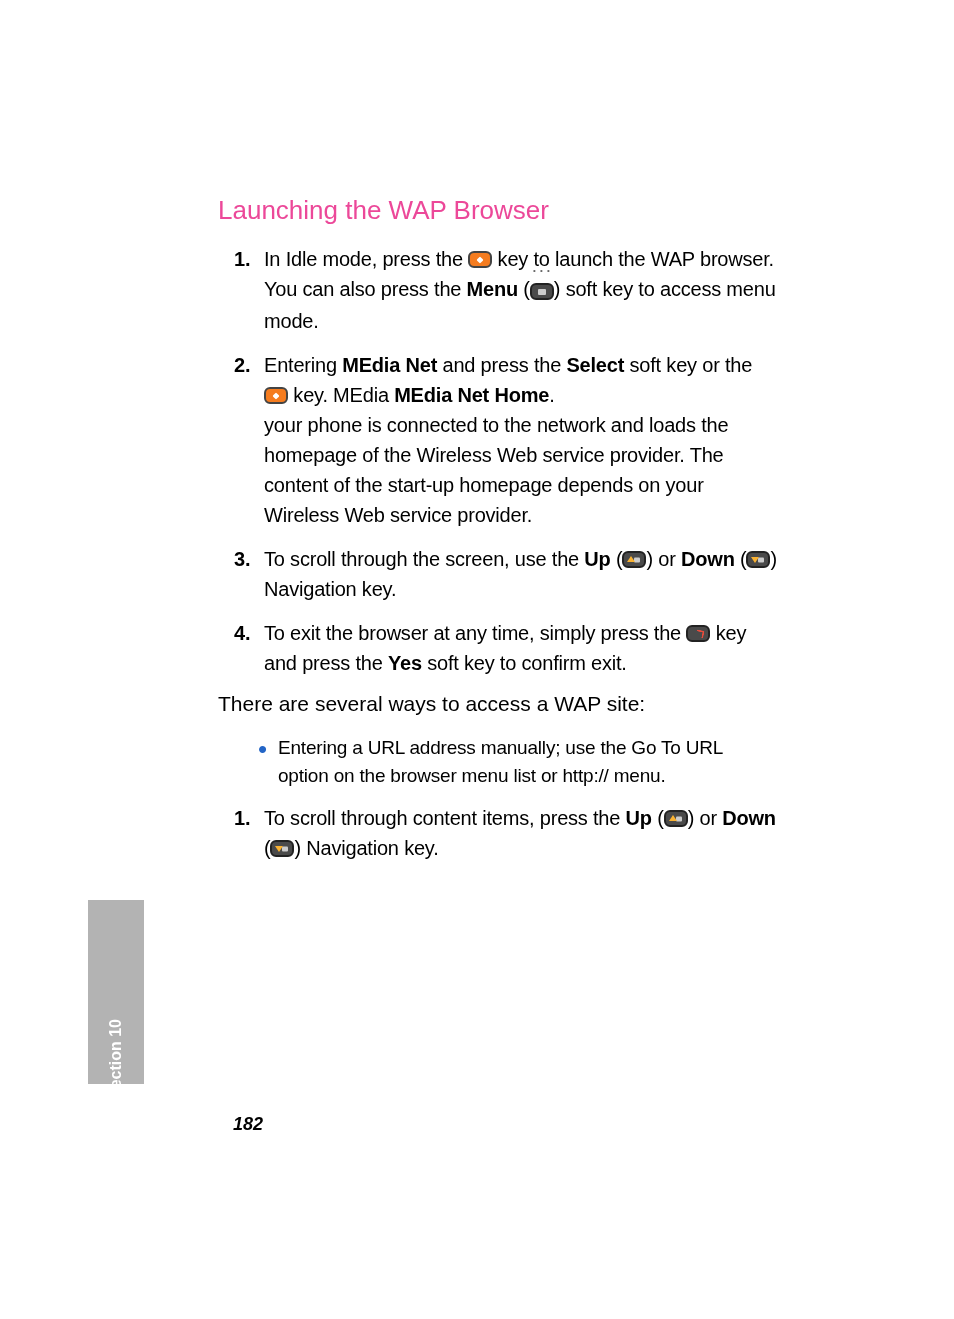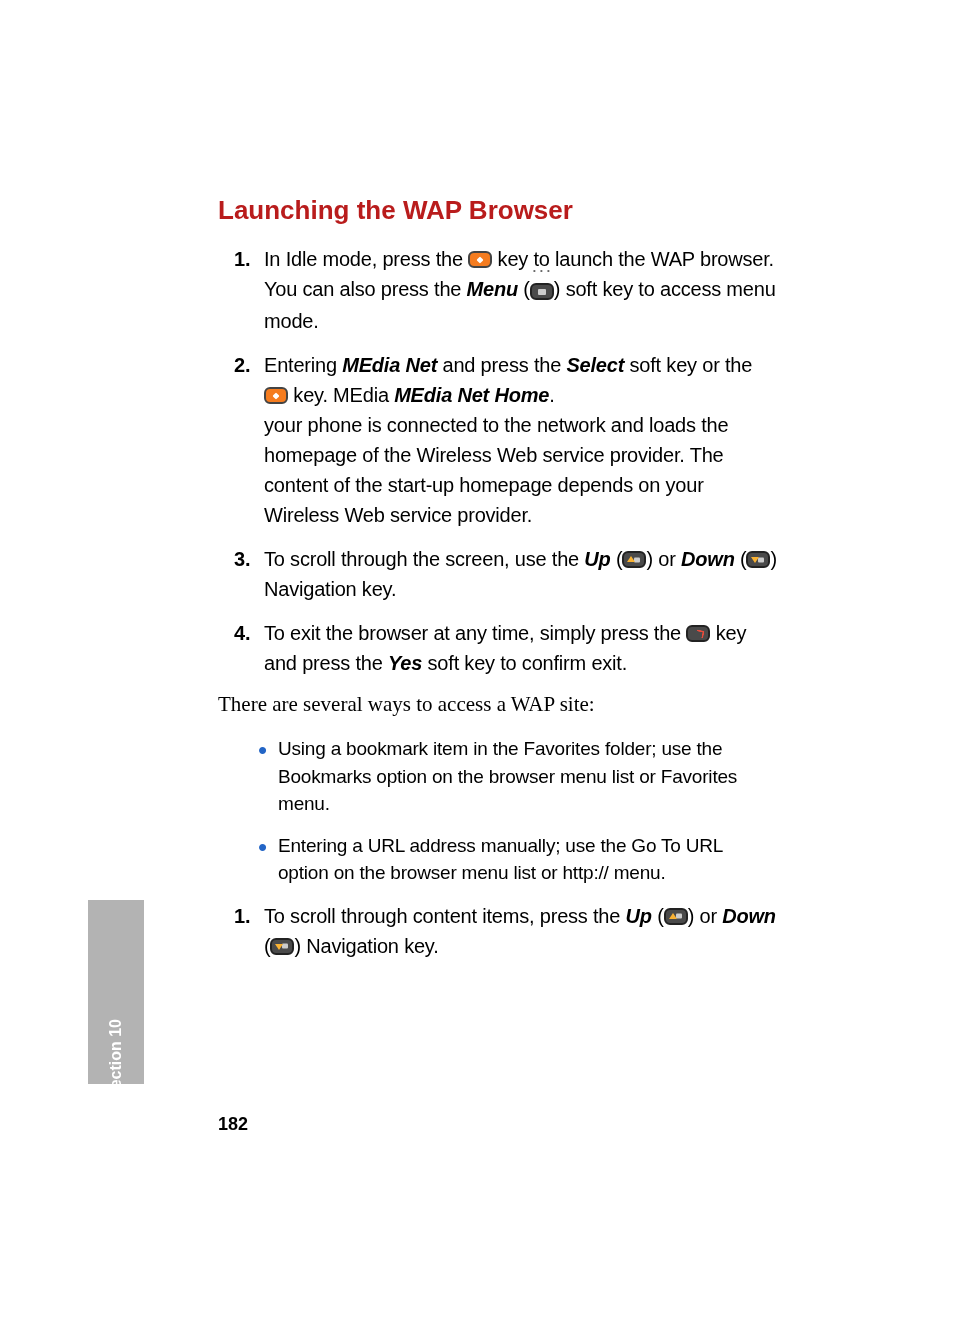--- a/index.html
+++ b/index.html
@@ -11,23 +11,23 @@
     font-family: Arial, Helvetica, sans-serif;
     color: #000;
   }
   .content {
     position: absolute;
     left: 218px;
     top: 195px;
     width: 560px;
   }
   h2 {
-    color: #b91c1c;
+    color: #ec4899;
     font-size: 26px;
-    font-weight: bold;
+    font-weight: normal;
     margin-bottom: 18px;
     margin-top: 24px;
   }
   h2:first-child { margin-top: 0; }
   ol {
     list-style: none;
     padding-left: 46px;
   }
   ol li {
     position: relative;
@@ -37,21 +37,21 @@
     font-family: Arial, Helvetica, sans-serif;
     letter-spacing: -0.2px;
   }
   ol li .num {
     position: absolute;
     left: -30px;
     top: 0;
     font-weight: bold;
   }
   .intro {
-    font-family: Liberation Serif, serif;
+    font-family: Liberation Sans, sans-serif;
     font-size: 21px;
     margin-bottom: 18px;
     margin-top: 6px;
   }
   ul {
     list-style: none;
     padding-left: 46px;
   }
   ul li {
     position: relative;
@@ -62,21 +62,21 @@
     letter-spacing: -0.2px;
   }
   ul li::before {
     content: '•';
     color: #2365c6;
     font-size: 26px;
     position: absolute;
     left: -6px;
     top: -3px;
   }
-  .b { font-weight: bold; font-style: italic; }
+  .b { font-weight: bold; }
   .key-orange {
     display: inline-block;
     width: 24px;
     height: 17px;
     background: #f57c1f;
     border: 2px solid #444;
     border-radius: 6px;
     vertical-align: -2px;
     position: relative;
   }
@@ -185,24 +185,25 @@
     bottom: 16px;
     transform: translateX(-50%) rotate(-90deg);
     transform-origin: center;
     color: #fff;
     font-weight: bold;
     font-size: 16px;
     white-space: nowrap;
   }
   .page-num {
     position: absolute;
-    left: 218px;
+    left: 233px;
     top: 1114px;
     font-weight: bold;
     font-size: 18px;
+    font-style: italic;
   }
 </style>
 </head>
 <body>
 
 <div class="content">
 
   <h2>Launching the WAP Browser</h2>
   <ol>
     <li>
@@ -220,21 +221,20 @@
       <span>To scroll through the screen, use the </span><span class="b">Up</span><span> (</span><span class="key-dark up"></span><span>) or </span><span class="b">Down</span><span> (</span><span class="key-dark down"></span><span>) Navigation key.</span>
     </li>
     <li>
       <span class="num">4.</span>
       <span>To exit the browser at any time, simply press the </span><span class="key-dark end"></span><span> key and press the </span><span class="b">Yes</span><span> soft key to confirm exit.</span>
     </li>
   </ol>
 
   <p class="intro">There are several ways to access a WAP site:</p>
   <ul>
-    <li>Using a bookmark item in the Favorites folder; use the Bookmarks option on the browser menu list or Favorites menu.</li>
     <li>Entering a URL address manually; use the Go To URL option on the browser menu list or http:// menu.</li>
   </ul>
 
   <ol>
     <li>
       <span class="num">1.</span>
       <span>To scroll through content items, press the </span><span class="b">Up</span><span> (</span><span class="key-dark up"></span><span>) or </span><span class="b">Down</span><span> (</span><span class="key-dark down"></span><span>) Navigation key.</span>
     </li>
   </ol>
 

